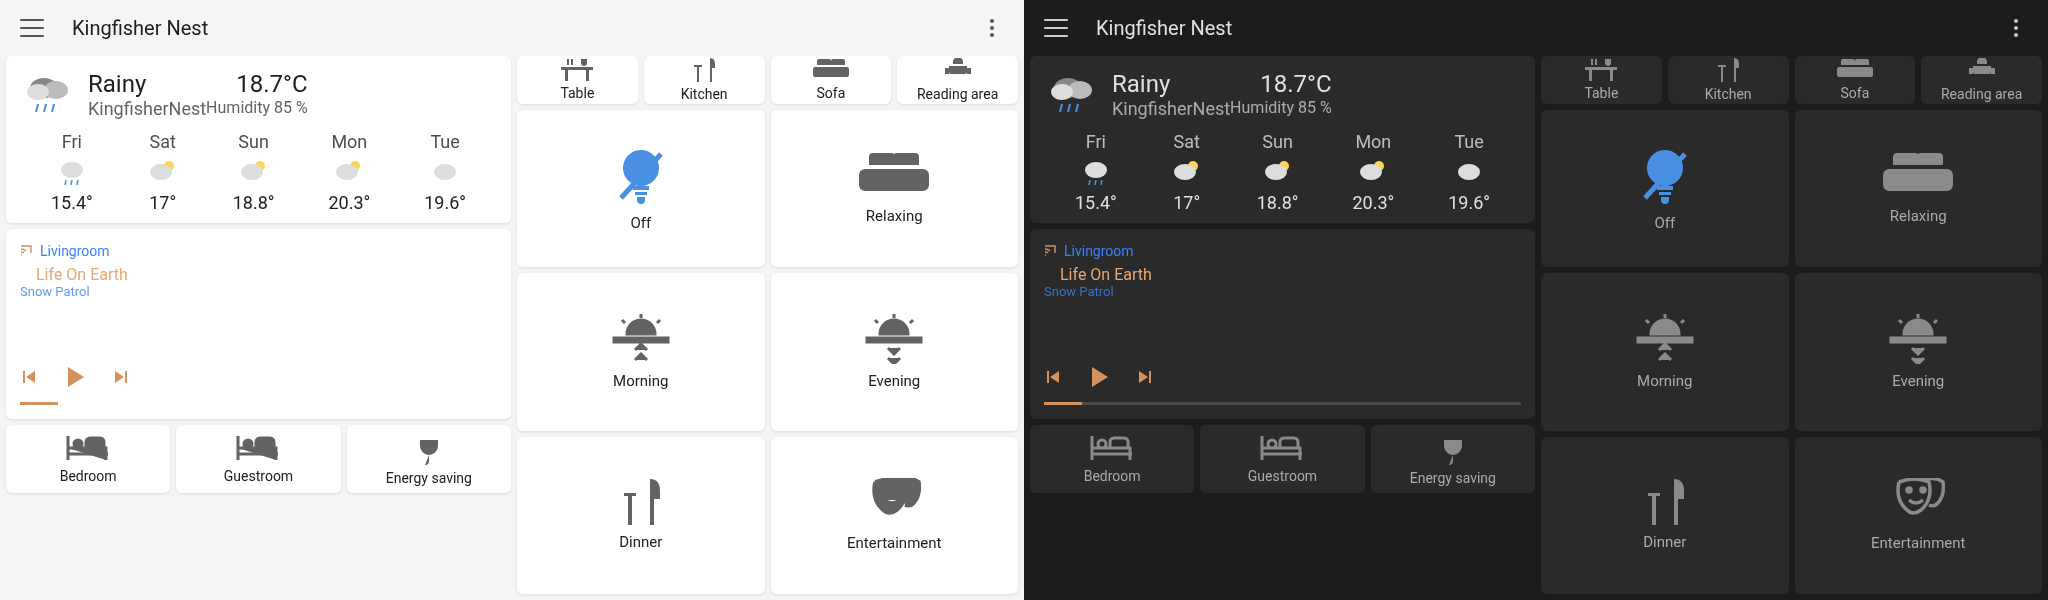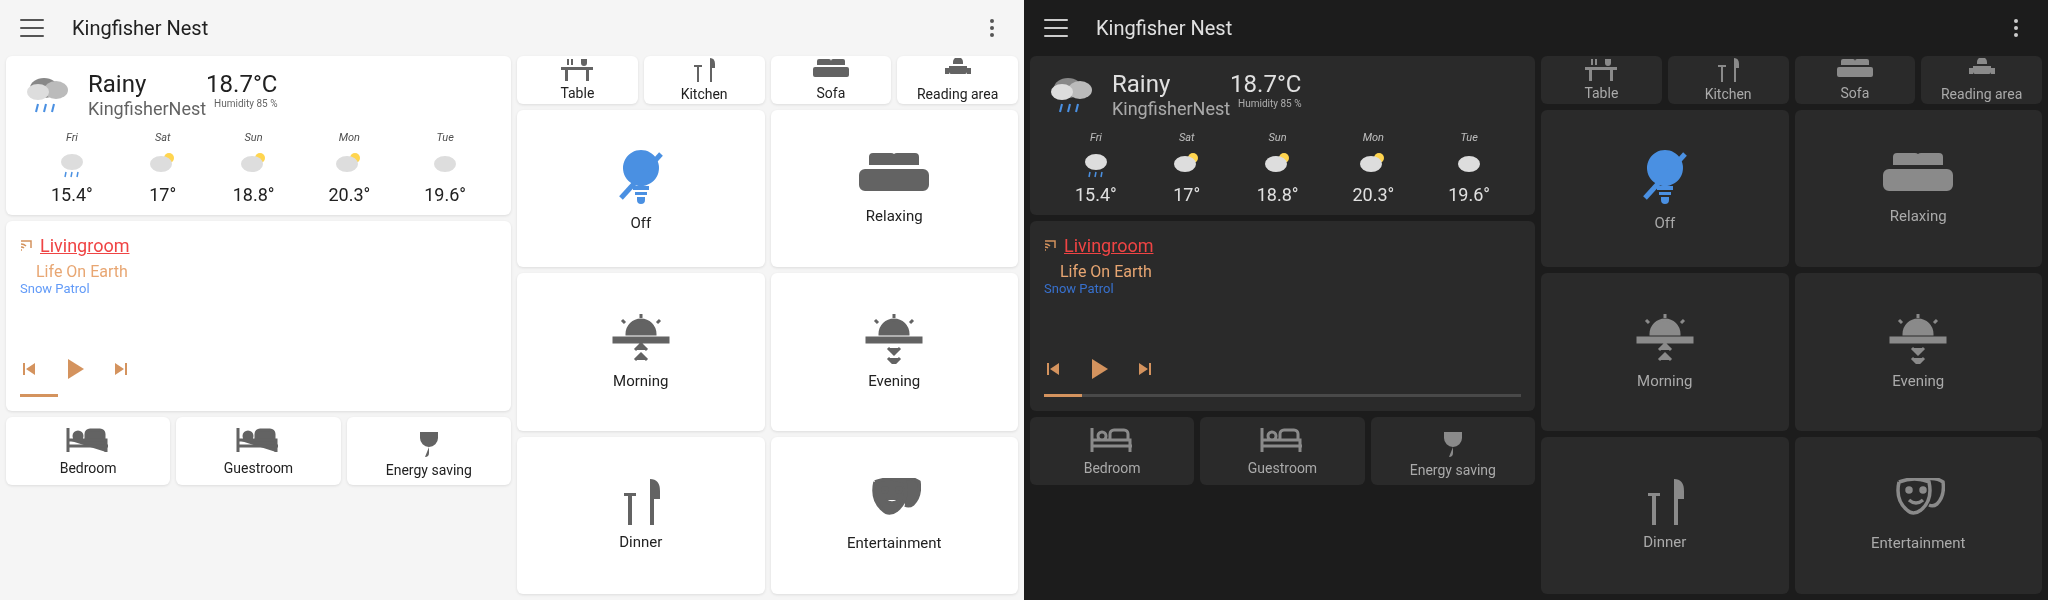--- a/index.html
+++ b/index.html
@@ -24,29 +24,29 @@
 .light .card { background: #fff; box-shadow: 0 1px 3px rgba(0,0,0,0.1); }
 .dark .card { background: #2a2a2a; }
 .weather-card { padding: 14px 18px 10px; }
 .weather-top { display: flex; align-items: flex-start; }
 .weather-left { display: flex; gap: 14px; align-items: center; }
 .weather-icon-lg { width: 50px; height: 46px; }
 .weather-cond { font-size: 24px; font-weight: 400; }
 .weather-loc { font-size: 18px; opacity: 0.7; }
 .weather-right { text-align: right; }
 .weather-temp { font-size: 24px; }
-.weather-hum { font-size: 10px; opacity: 0.7; }
+.weather-hum { font-size: 16px; opacity: 0.7; }
 .forecast-row { display: flex; justify-content: space-around; margin-top: 12px; }
 .forecast-day { text-align: center; display: flex; flex-direction: column; align-items: center; gap: 6px; }
-.forecast-day .day { font-size: 11px; opacity: 0.8; font-style: italic; }
+.forecast-day .day { font-size: 18px; opacity: 0.8; }
 .forecast-day .temp { font-size: 18px; }
 .forecast-icon { width: 32px; height: 28px; }
 .media-card { position: relative; height: 190px; overflow: hidden; background: linear-gradient(135deg, #2a1410, #4a2818, #1a0e08); color: #fff; }
 .media-content { position: relative; padding: 14px; height: 100%; display: flex; flex-direction: column; }
-.media-room { display:flex; align-items:center; gap:6px; font-size: 18px; color: #ef4444; text-decoration: underline; }
+.media-room { display:flex; align-items:center; gap:6px; font-size: 14px; color: #3b82f6; }
 .media-title { font-size: 16px; color: #e8a672; margin-top: 6px; margin-left: 16px; }
 .media-artist { font-size: 13px; color: #3b82f6; opacity: 0.8; }
 .media-controls { display: flex; align-items: center; gap: 24px; margin-top: auto; }
 .progress { height: 3px; background: rgba(255,255,255,0.15); margin-top: 12px; }
 .progress-fill { height: 100%; width: 8%; background: #d4935e; }
 .row4 { display: flex; gap: 6px; }
 .tile { flex: 1; display: flex; flex-direction: column; align-items: center; justify-content: center; padding: 10px 4px; text-align: center; cursor: pointer; }
 .tile-label { font-size: 14px; margin-top: 4px; }
 .dark .tile-label { color: #aaa; }
 .tile-row-top { height: 48px; }

